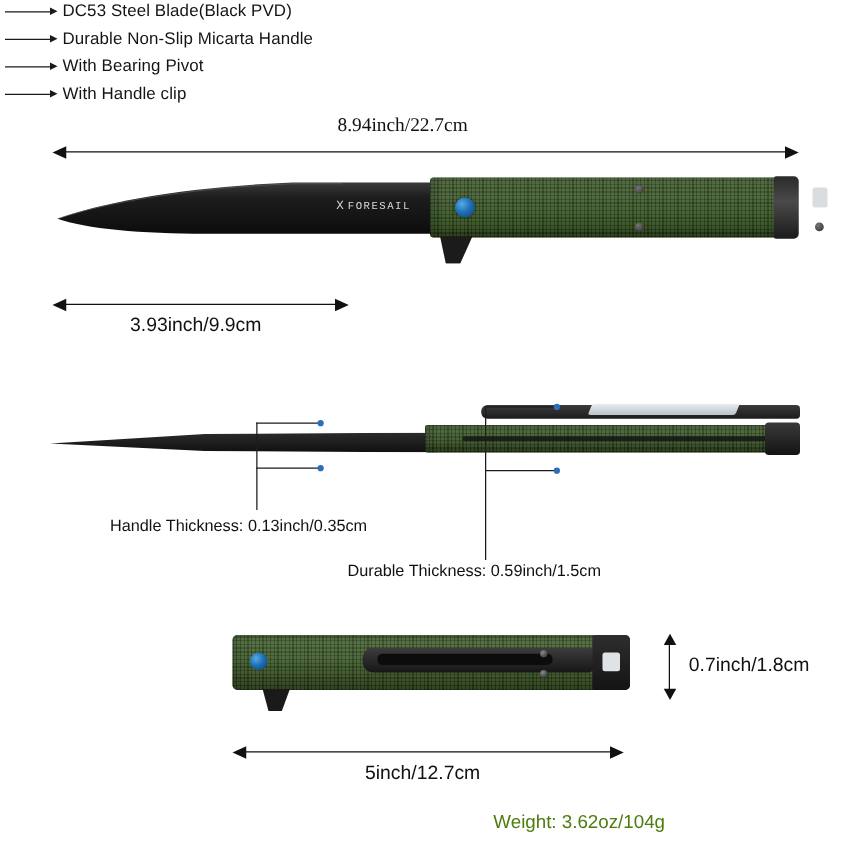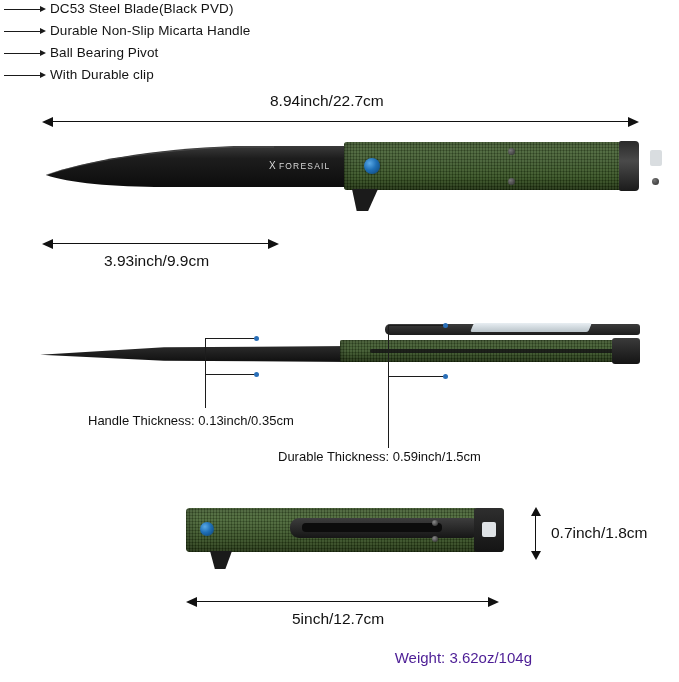--- a/index.html
+++ b/index.html
@@ -43,21 +43,21 @@
   .arrowU{position:absolute;width:0;height:0;border-left:5px solid transparent;border-right:5px solid transparent;border-bottom:9px solid #111;}
   .arrowD{position:absolute;width:0;height:0;border-left:5px solid transparent;border-right:5px solid transparent;border-top:9px solid #111;}
   .dimlabel{position:absolute;font-size:15.5px;color:#111;white-space:nowrap;}
   .dimlabel-sm{position:absolute;font-size:13px;color:#111;white-space:nowrap;}
 
   
   .leader{position:absolute;background:#1c1c1c;}
   .dot{position:absolute;width:5px;height:5px;border-radius:50%;background:#2a6fb8;}
 
   
-  .k1{position:absolute;left:44px;top:142px;width:592px;height:82px;}
+  .k1{position:absolute;left:44px;top:142px;width:592px;height:82px;font-family:Liberation Mono, monospace;}
   .k1 .handle{
     position:absolute;left:300px;top:0px;width:292px;height:48px;
     background:linear-gradient(180deg,#4e6b3a 0%,#3f5a2e 35%,#33501f 70%,#22380f 100%);
     border-radius:3px 6px 6px 3px;
     box-shadow:inset 0 0 12px rgba(0,0,0,.45);
   }
   .k1 .handle:after{
     content:"";position:absolute;left:0;top:0;right:0;bottom:0;
     background-image:
       repeating-linear-gradient(90deg, rgba(0,0,0,.16) 0 1px, rgba(255,255,255,.05) 1px 3px),
@@ -170,50 +170,50 @@
   }
   .k3 .endcap{
     position:absolute;left:288px;top:0px;width:30px;height:44px;
     background:linear-gradient(180deg,#2e2e2e,#141414);border-radius:3px 4px 4px 3px;
   }
   .k3 .endslot{
     position:absolute;left:296px;top:14px;width:14px;height:15px;background:#dfe3e6;border-radius:2px;
   }
 
   .weight{
-    position:absolute;right:30px;bottom:16px;font-size:15px;color:#4c1d95;white-space:nowrap;text-align:center;
+    position:absolute;right:30px;bottom:16px;font-size:15px;color:#4d7c0f;white-space:nowrap;text-align:center;
   }
 </style>
 </head>
 <body>
 
 <div class="stage">
 
   <div>
 
     <div class="feat-line" style="left:4px;top:9px;width:38px;"></div>
     <div class="feat-arrow" style="left:40px;top:5.5px;"></div>
     <div class="feature" style="left:50px;top:1px;">DC53 Steel Blade(Black PVD)</div>
 
     <div class="feat-line" style="left:4px;top:31px;width:38px;"></div>
     <div class="feat-arrow" style="left:40px;top:27.5px;"></div>
     <div class="feature" style="left:50px;top:23px;">Durable Non-Slip Micarta Handle</div>
 
     <div class="feat-line" style="left:4px;top:53px;width:38px;"></div>
     <div class="feat-arrow" style="left:40px;top:49.5px;"></div>
-    <div class="feature" style="left:50px;top:45px;">Ball Bearing Pivot</div>
+    <div class="feature" style="left:50px;top:45px;">With Bearing Pivot</div>
 
     <div class="feat-line" style="left:4px;top:75px;width:38px;"></div>
     <div class="feat-arrow" style="left:40px;top:71.5px;"></div>
-    <div class="feature" style="left:50px;top:67px;">With Durable clip</div>
-
-  </div>
-
-  <div>
-    <div class="dimlabel" style="left:270px;top:92px;">8.94inch/22.7cm</div>
+    <div class="feature" style="left:50px;top:67px;">With Handle clip</div>
+
+  </div>
+
+  <div>
+    <div class="dimlabel" style="left:270px;top:92px;font-family:Liberation Serif, serif;">8.94inch/22.7cm</div>
     <div class="dimline" style="left:52px;top:121px;width:578px;"></div>
     <div class="arrowL" style="left:42px;top:117px;"></div>
     <div class="arrowR" style="left:628px;top:117px;"></div>
   </div>
 
   <div class="k1">
     <svg class="blade" viewBox="0 0 312 45" preserveAspectRatio="none">
       <defs>
         <linearGradient id="bladeGrad" x1="0" y1="0" x2="0" y2="1">
           <stop offset="0%" stop-color="#3a3a3a"></stop>

